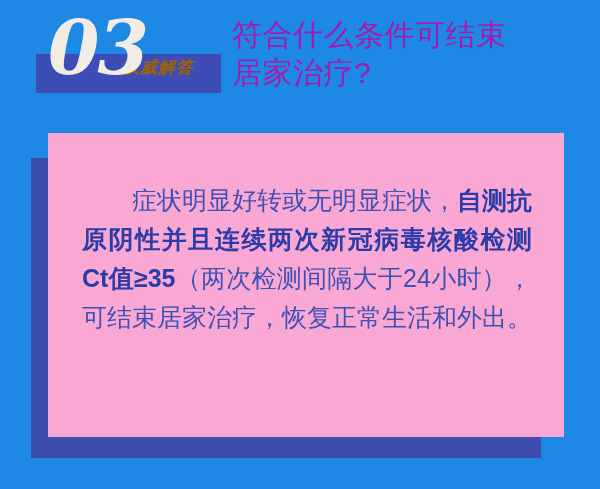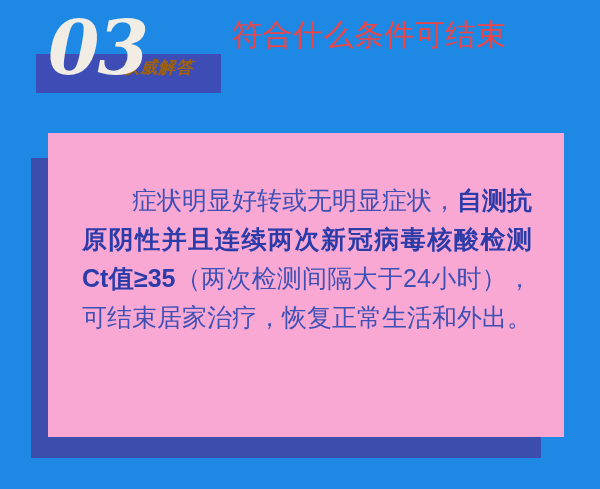--- a/index.html
+++ b/index.html
@@ -70,21 +70,21 @@
     letter-spacing: -2px;
     white-space: nowrap;
     margin-left: 8px;
   }
 
   .title {
     position: absolute;
     left: 232px;
     top: 16px;
     width: 350px;
-    color: #ef4444;
+    color: #a21caf;
     font-size: 30px;
     font-weight: 400;
     line-height: 38px;
     letter-spacing: 0.5px;
   }
   .title-line { display: block; white-space: nowrap; }
 
   
   .card-shadow {
     position: absolute;
@@ -132,20 +132,21 @@
   <div class="header">
 
     <div class="badge-block"></div>
 
     <div class="badge-sub">权威解答</div>
 
     <div class="badge-number">03</div>
 
     <div class="title">
       <span class="title-line">符合什么条件可结束</span>
+      <span class="title-line">居家治疗?</span>
     </div>
 
   </div>
 
   <div class="card-shadow"></div>
 
   <div class="card">
     <div class="card-body">
       <span>症状明显好转或无明显症状，</span><b>自测抗原阴性并且连续两次新冠病毒核酸检测Ct值≥35</b><span>（两次检测间隔大于24小时），可结束居家治疗，恢复正常生活和外出。</span>
     </div>

